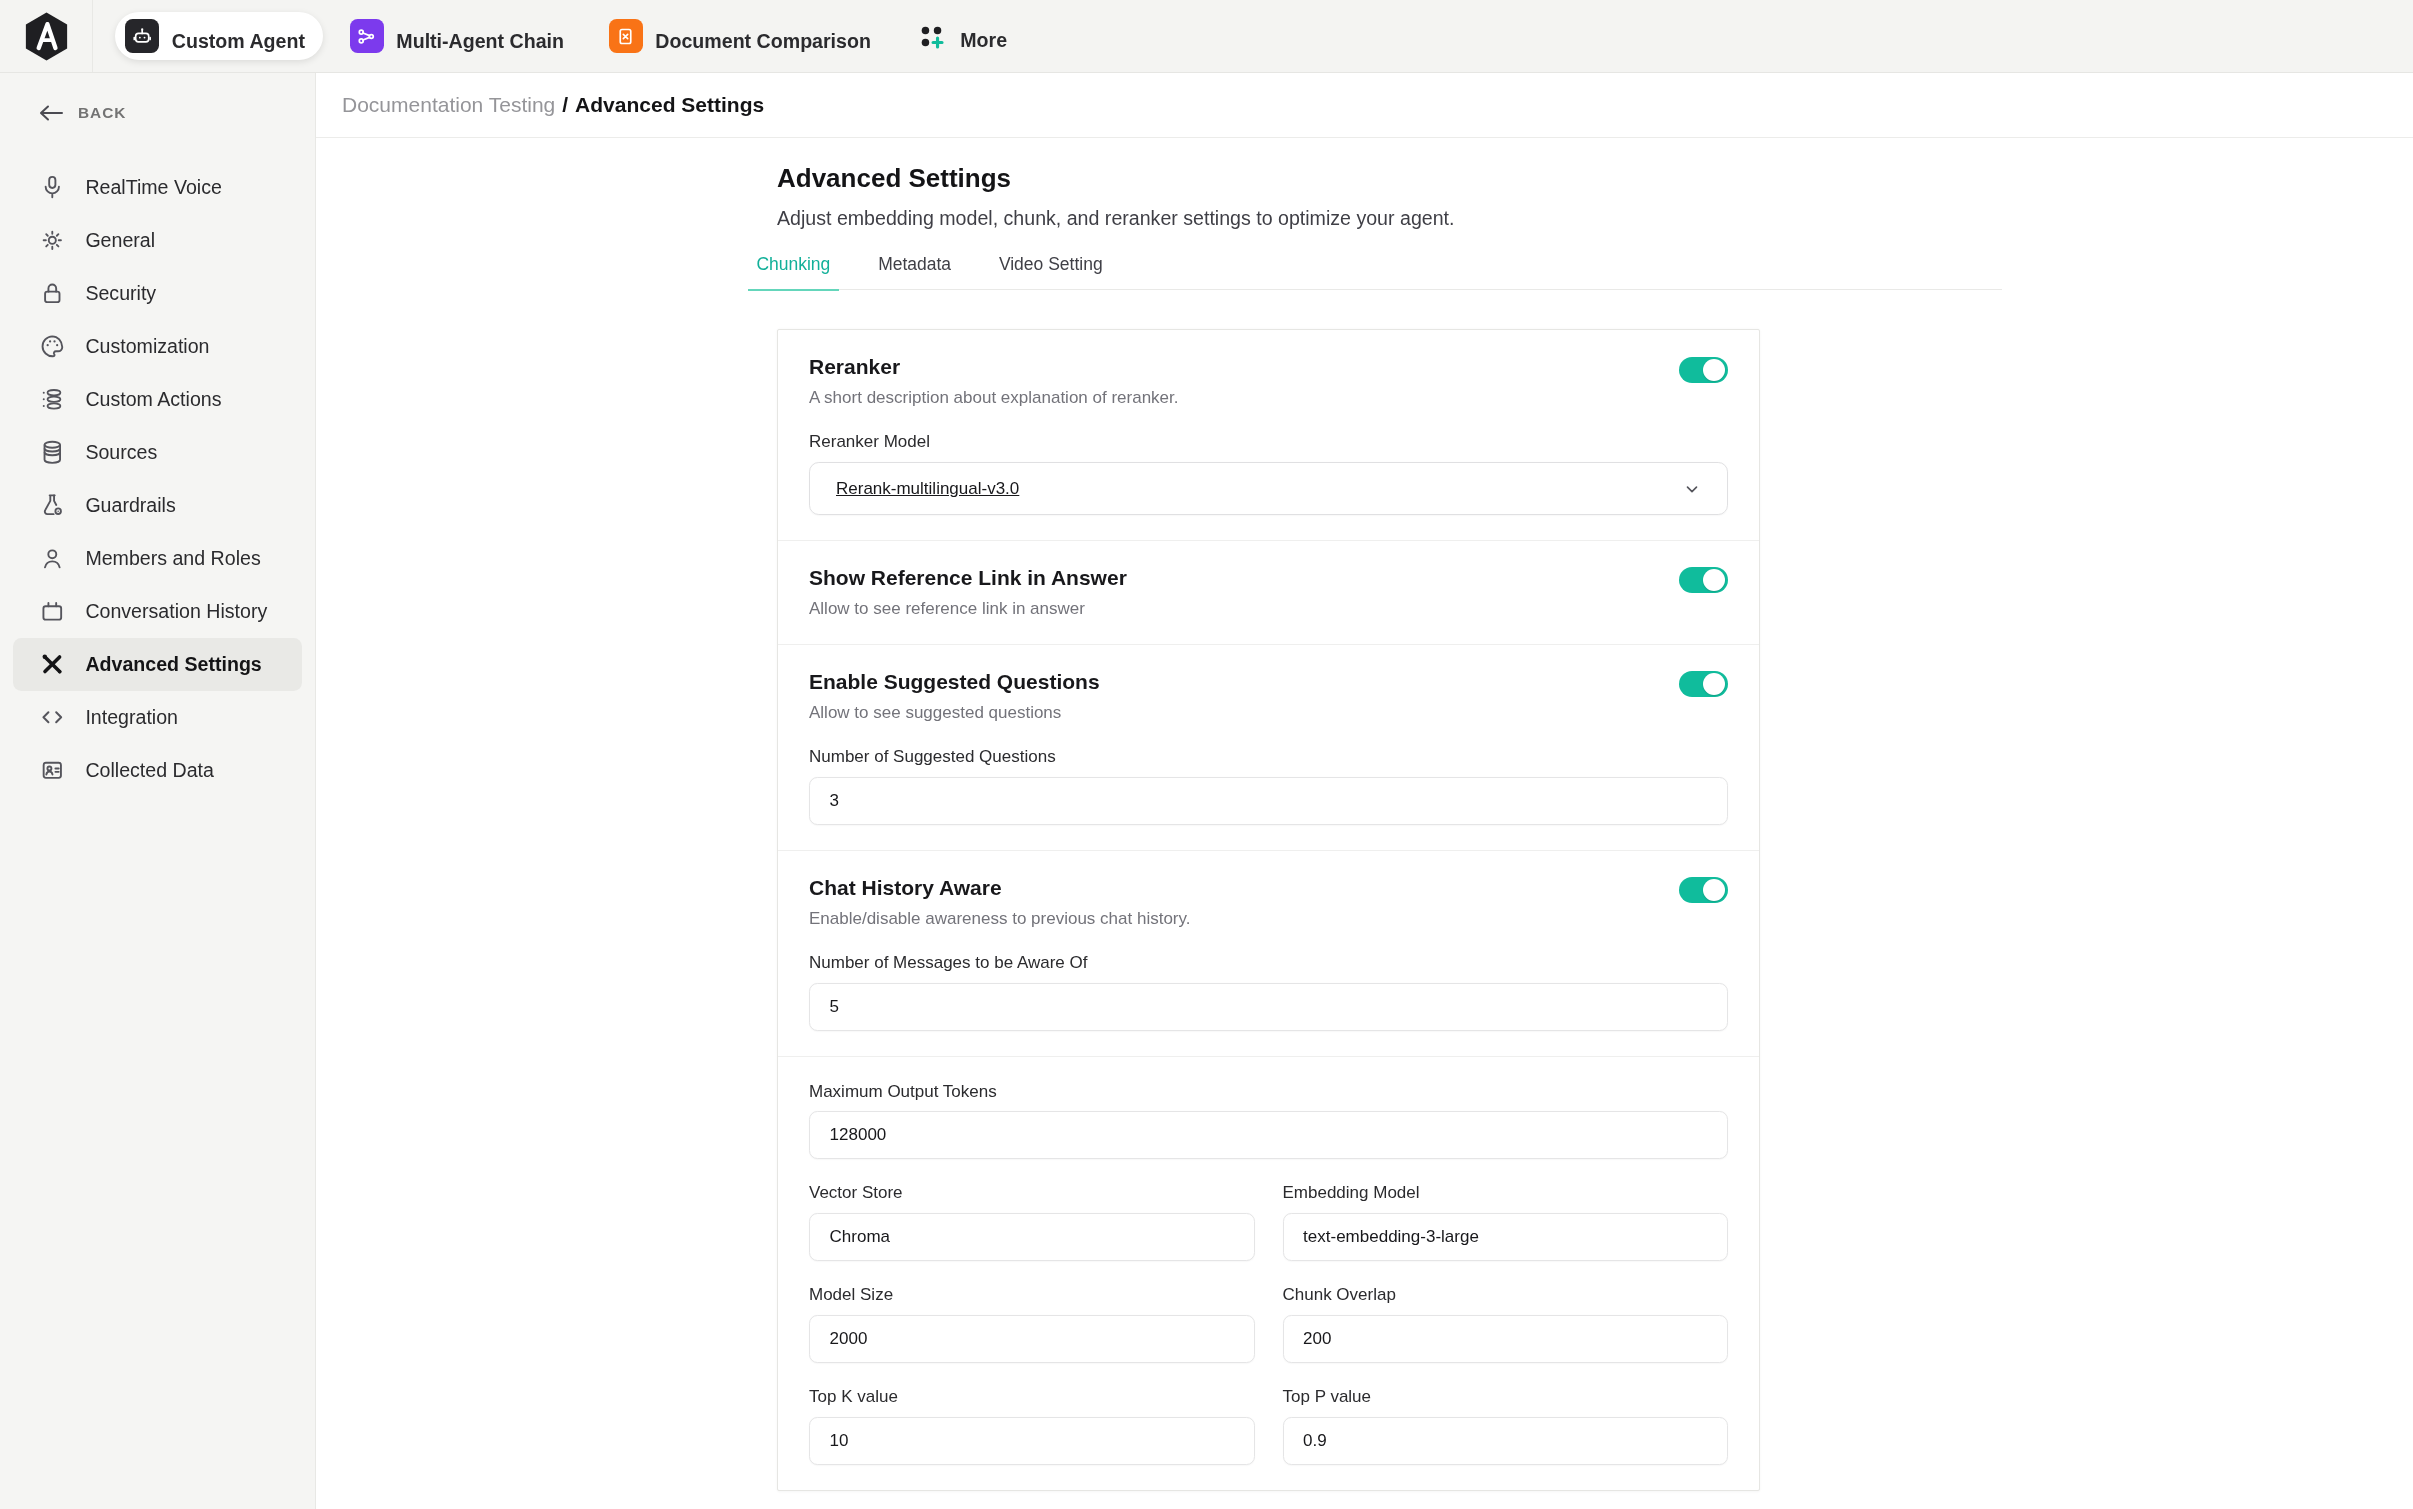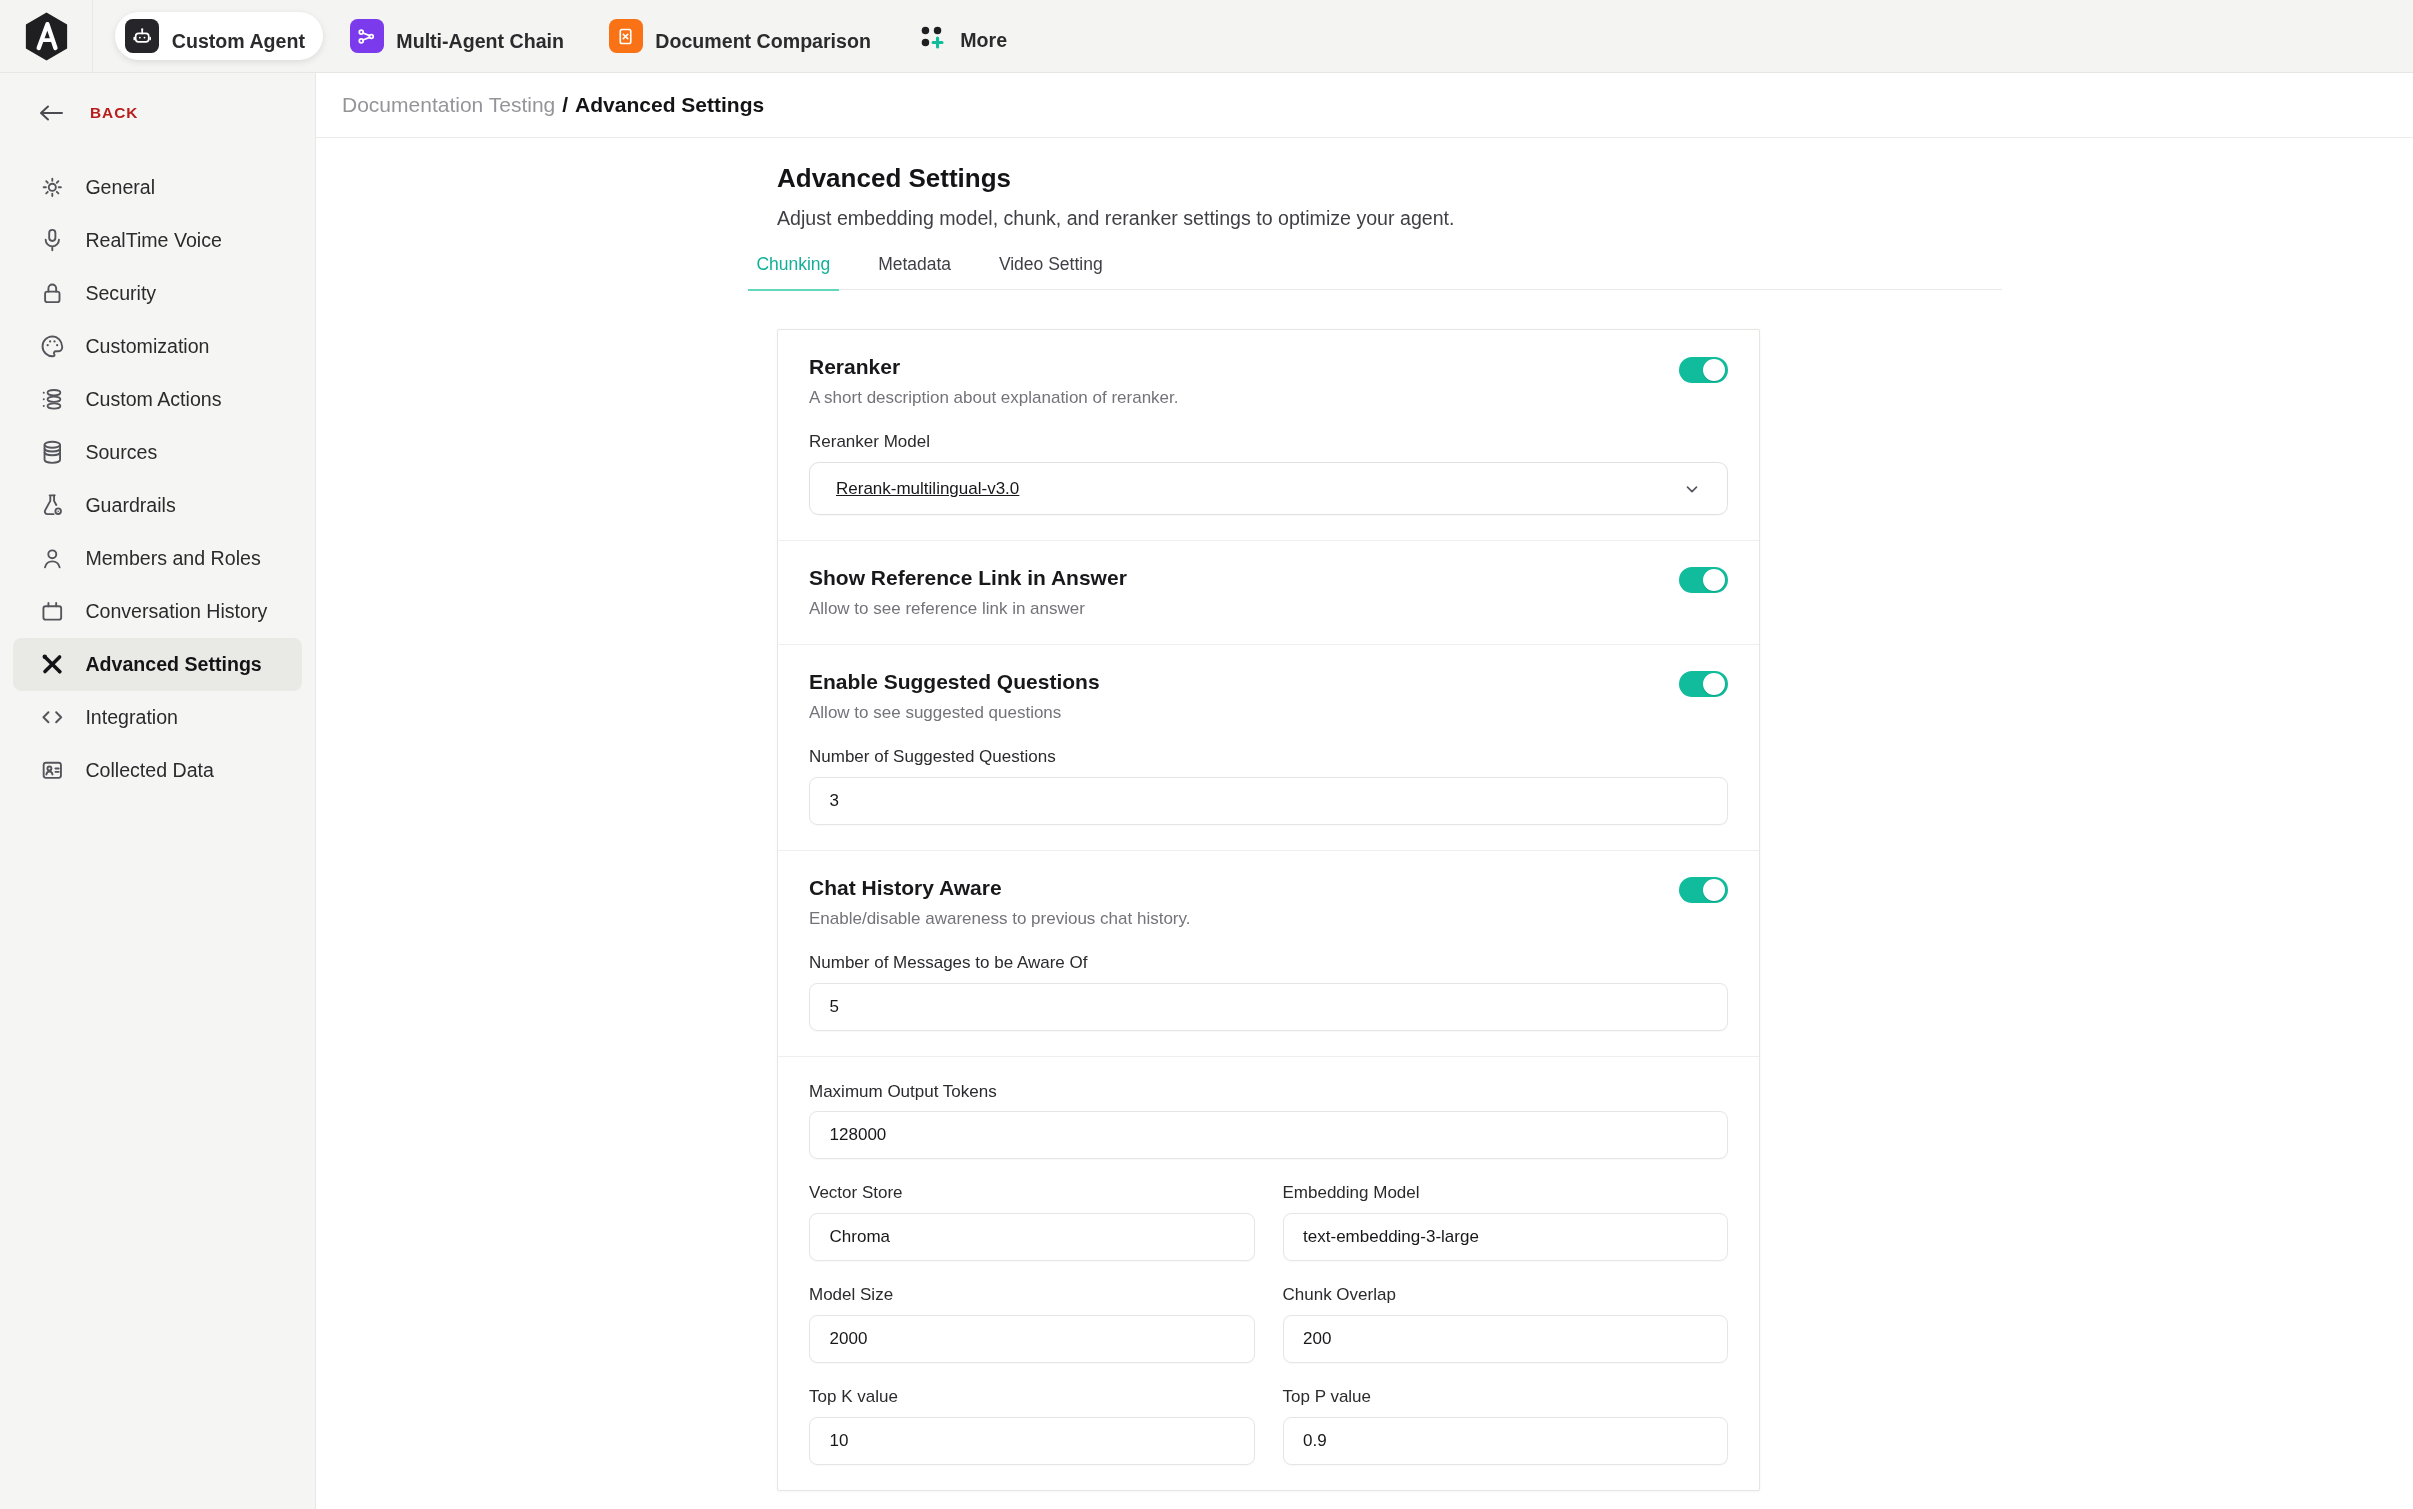--- a/index.html
+++ b/index.html
@@ -38,22 +38,22 @@
   .pill-icon.none   { background:transparent; width:32px; height:32px; }
 
   
   .shell { display:flex; height:1436px; }
 
   .sidebar {
     width:316px; flex:0 0 auto; background:#f5f5f3;
     border-right:0.7px solid #e8e8e5; padding-top:18px;
   }
   .back-row {
-    display:flex; align-items:center; gap:27px;
-    padding:12.6px 0 12.6px 39px; color:#b91c1c;
+    display:flex; align-items:center; gap:15px;
+    padding:12.6px 0 12.6px 39px; color:#737373;
     font-size:15.4px; font-weight:700; letter-spacing:1px; cursor:pointer;
   }
   .side-nav { margin-top:26.6px; padding:0 12.6px; }
   .nav-item {
     display:flex; align-items:center; gap:19.6px;
     height:53px; padding-left:26.6px; border-radius:8.4px;
     font-size:19.6px; color:#2b2b2e; cursor:pointer;
   }
   .nav-item .ic { color:#55555c; flex:0 0 auto; }
   .nav-item.active { background:#e9e9e6; font-weight:700; color:#141416; }
@@ -189,34 +189,34 @@
       <svg width="24" height="18" viewBox="0 0 24 17" fill="none" stroke="#4b4b52" stroke-width="2" stroke-linecap="round" stroke-linejoin="round">
         <path d="M9 2L2 8.5 9 15M2.5 8.5H23"></path>
       </svg>
       <span>BACK</span>
     </div>
 
     <nav class="side-nav">
       <div class="nav-item">
         <span class="ic">
           <svg width="26.6" height="26.6" viewBox="0 0 24 24" fill="none" stroke="currentColor" stroke-width="1.7" stroke-linecap="round">
+            <rect x="9.2" y="2.6" width="5.6" height="10" rx="2.8"></rect>
+            <path d="M6 11.5a6 6 0 0 0 12 0M12 17.6v3.4"></path>
+          </svg>
+        </span>
+        <span>RealTime Voice</span>
+      </div>
+      <div class="nav-item">
+        <span class="ic">
+          <svg width="26.6" height="26.6" viewBox="0 0 24 24" fill="none" stroke="currentColor" stroke-width="1.7" stroke-linecap="round">
             <circle cx="12" cy="12" r="3.2"></circle>
             <path d="M12 4.2v2M12 17.8v2M4.2 12h2M17.8 12h2M6.5 6.5l1.4 1.4M16.1 16.1l1.4 1.4M17.5 6.5l-1.4 1.4M7.9 16.1l-1.4 1.4"></path>
           </svg>
         </span>
         <span>General</span>
-      </div>
-      <div class="nav-item">
-        <span class="ic">
-          <svg width="26.6" height="26.6" viewBox="0 0 24 24" fill="none" stroke="currentColor" stroke-width="1.7" stroke-linecap="round">
-            <rect x="9.2" y="2.6" width="5.6" height="10" rx="2.8"></rect>
-            <path d="M6 11.5a6 6 0 0 0 12 0M12 17.6v3.4"></path>
-          </svg>
-        </span>
-        <span>RealTime Voice</span>
       </div>
       <div class="nav-item">
         <span class="ic">
           <svg width="26.6" height="26.6" viewBox="0 0 24 24" fill="none" stroke="currentColor" stroke-width="1.7" stroke-linecap="round" stroke-linejoin="round">
             <rect x="5.5" y="10.5" width="13" height="9.5" rx="2"></rect>
             <path d="M8.5 10.5V7.6a3.5 3.5 0 0 1 7 0v2.9"></path>
           </svg>
         </span>
         <span>Security</span>
       </div>

